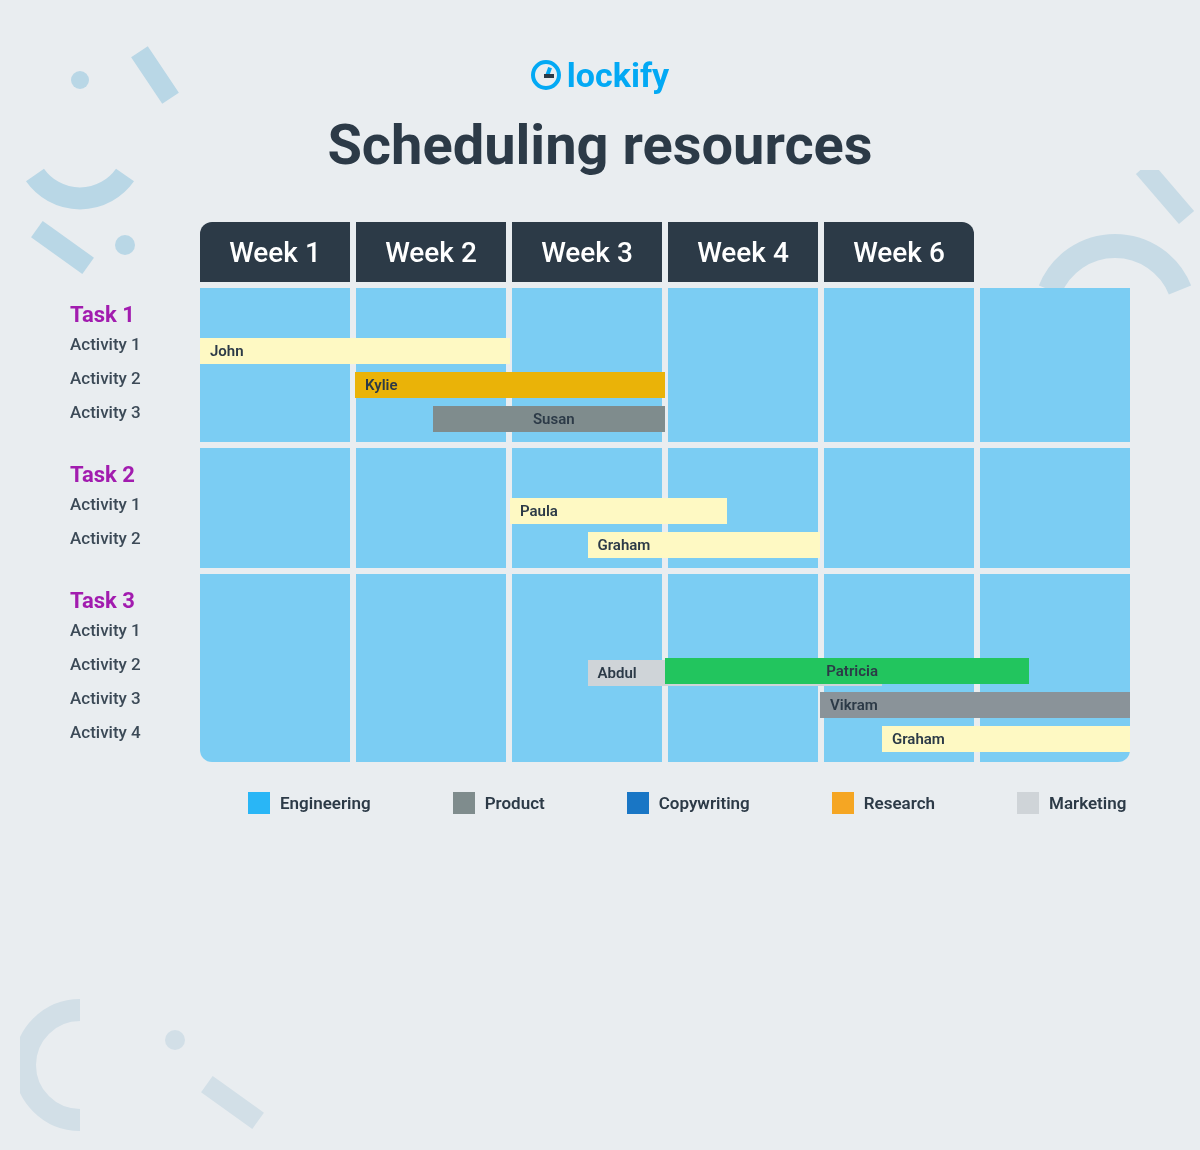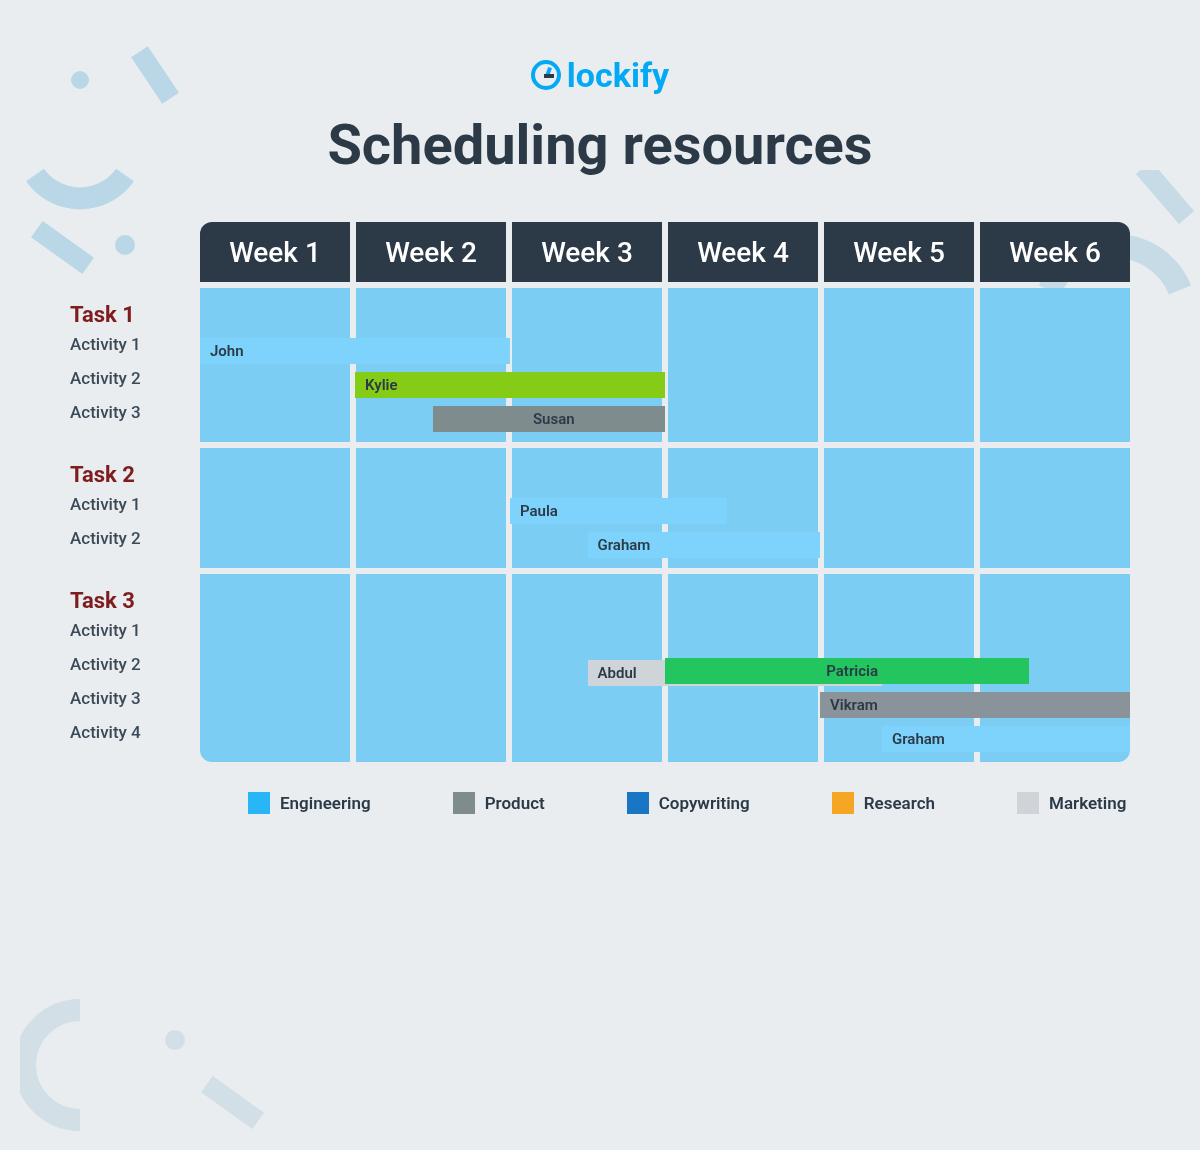--- a/index.html
+++ b/index.html
@@ -63,34 +63,34 @@
   .cell { background: #7bcdf3; }
   .grid-body > div:last-child > .cell:first-child { border-bottom-left-radius: 12px; }
   .grid-body > div:last-child > .cell:last-child  { border-bottom-right-radius: 12px; }
 
   
   .task-block { grid-column: 1 / span 6; display: grid; grid-template-columns: repeat(6, 1fr); gap: 6px; position: relative; }
 
   
   .labels { position: absolute; left: 0; top: 66px; width: 130px; }
   .label-group { position: relative; }
-  .task-label { font-size: 22px; font-weight: 700; color:#7f1d1d; padding-top: 14px; }
+  .task-label { font-size: 22px; font-weight: 700; color:#a21caf; padding-top: 14px; }
   .act-label  { font-size: 17px; font-weight: 500; color:#3c4a57; }
 
   
   .bars { position: absolute; left: 130px; right: 0; top: 66px; }
   .bar {
     position: absolute; height: 26px; display: flex; align-items: center;
     padding-left: 10px; font-size: 15px; font-weight: 600; color: #2c3a47;
   }
 
-  .c-engineering { background: #7dd3fc; }
+  .c-engineering { background: #fef9c3; }
   .c-product     { background: #7f8c8d; justify-content: center; }
   .c-copywriting { background: #22c55e; justify-content: center; }
-  .c-research    { background: #84cc16; }
+  .c-research    { background: #eab308; }
   .c-marketing   { background: #cfd4d8; margin-top: 36px; }
   .c-business    { background: #8a9399; color:#2c3a47; }
 
   
   .legend { margin: 30px 70px 0 200px; display: flex; gap: 34px; font-size: 17px; font-weight: 600; color:#2c3a47; align-items:center;}
   .legend-item { display: inline-flex; align-items: center; gap: 10px; margin-left: 48px; }
   .swatch { width: 22px; height: 22px; display: inline-block; }
 
 </style>
 </head>
@@ -125,21 +125,20 @@
   <div>Scheduling resources</div>
 </div>
 
 <div class="chart-wrap" style="height: 540px;">
 
   <div class="grid" id="grid-head">
       <div class="grid-head">Week 1</div>
       <div class="grid-head">Week 2</div>
       <div class="grid-head">Week 3</div>
       <div class="grid-head">Week 4</div>
-      <div class="grid-head">Week 5</div>
       <div class="grid-head">Week 6</div>
     </div>
 
   <div class="grid-body" id="grid-body" style="grid-template-rows: 154px 120px 188px;">
       <div class="task-block" style="height: 154px;">
         <div class="cell" style="height: 154px;"></div>
         <div class="cell" style="height: 154px;"></div>
         <div class="cell" style="height: 154px;"></div>
         <div class="cell" style="height: 154px;"></div>
         <div class="cell" style="height: 154px;"></div>

